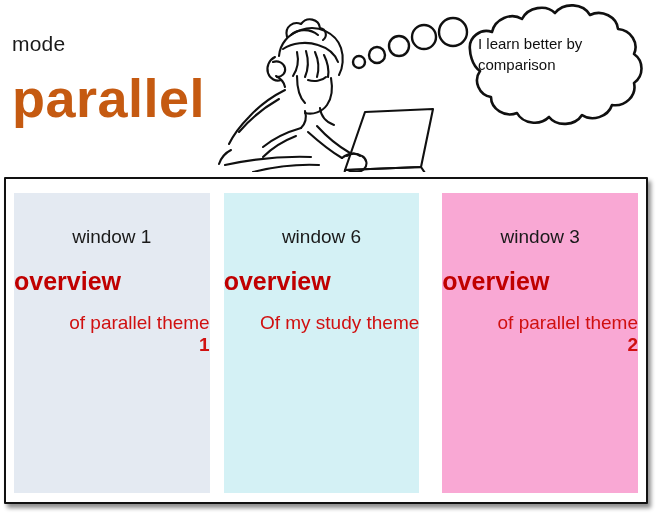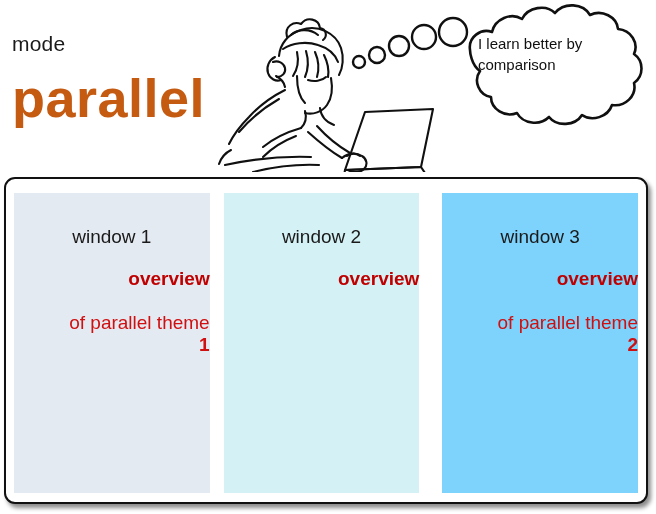--- a/index.html
+++ b/index.html
@@ -64,21 +64,21 @@
     color: #101010;
   }
 
   
   #windows-card {
     position: absolute;
     left: 4px; top: 177px;
     width: 644px; height: 327px;
     box-sizing: border-box;
     border: 2.5px solid #111111;
-    border-radius: 11px;
+    border-radius: 1px;
     background: #ffffff;
     box-shadow: 3px 4px 4px rgba(0,0,0,.45);
     padding-left: 15px;
   }
   #columns-row {
     position: absolute;
     left: 8px; top: 14px;
     width: 624px; height: 300px;
     display: flex;
     gap: 14px;
@@ -93,22 +93,22 @@
     top: 34px;
     text-align: center;
     font-size: 19px;
     color: #1a1a1a;
     line-height: 1;
   }
   .win-overview {
     position: absolute;
     left: 0; right: 0;
     top: 76px;
-    text-align: right;
-    font-size: 19px;
+    text-align: left;
+    font-size: 25px;
     font-weight: bold;
     color: #c00000;
     line-height: 1;
   }
   .win-sub {
     position: absolute;
     left: 0; right: 0;
     top: 119px;
     text-align: right;
     font-size: 19px;
@@ -215,25 +215,29 @@
     <div class="window-col" style="background: rgb(228, 234, 242);">
       <div class="win-title">window 1</div>
       <div class="win-overview">overview</div>
       <div class="win-sub">
         <span>of parallel theme</span>
         <span class="num">1</span>
       </div>
     </div>
 
     <div class="window-col" style="background: rgb(212, 241, 245);">
-      <div class="win-title">window 2</div>
+      <div class="win-title">window 6</div>
       <div class="win-overview">overview</div>
+      <div class="win-sub">
+        <span>Of my study theme</span>
+        <span class="num"></span>
+      </div>
     </div>
 
-    <div class="window-col" style="background: #7dd3fc; margin-left: 9px;">
+    <div class="window-col" style="background: #f9a8d4; margin-left: 9px;">
       <div class="win-title">window 3</div>
       <div class="win-overview">overview</div>
       <div class="win-sub">
         <span>of parallel theme</span>
         <span class="num">2</span>
       </div>
     </div>
 
   </div>
 

